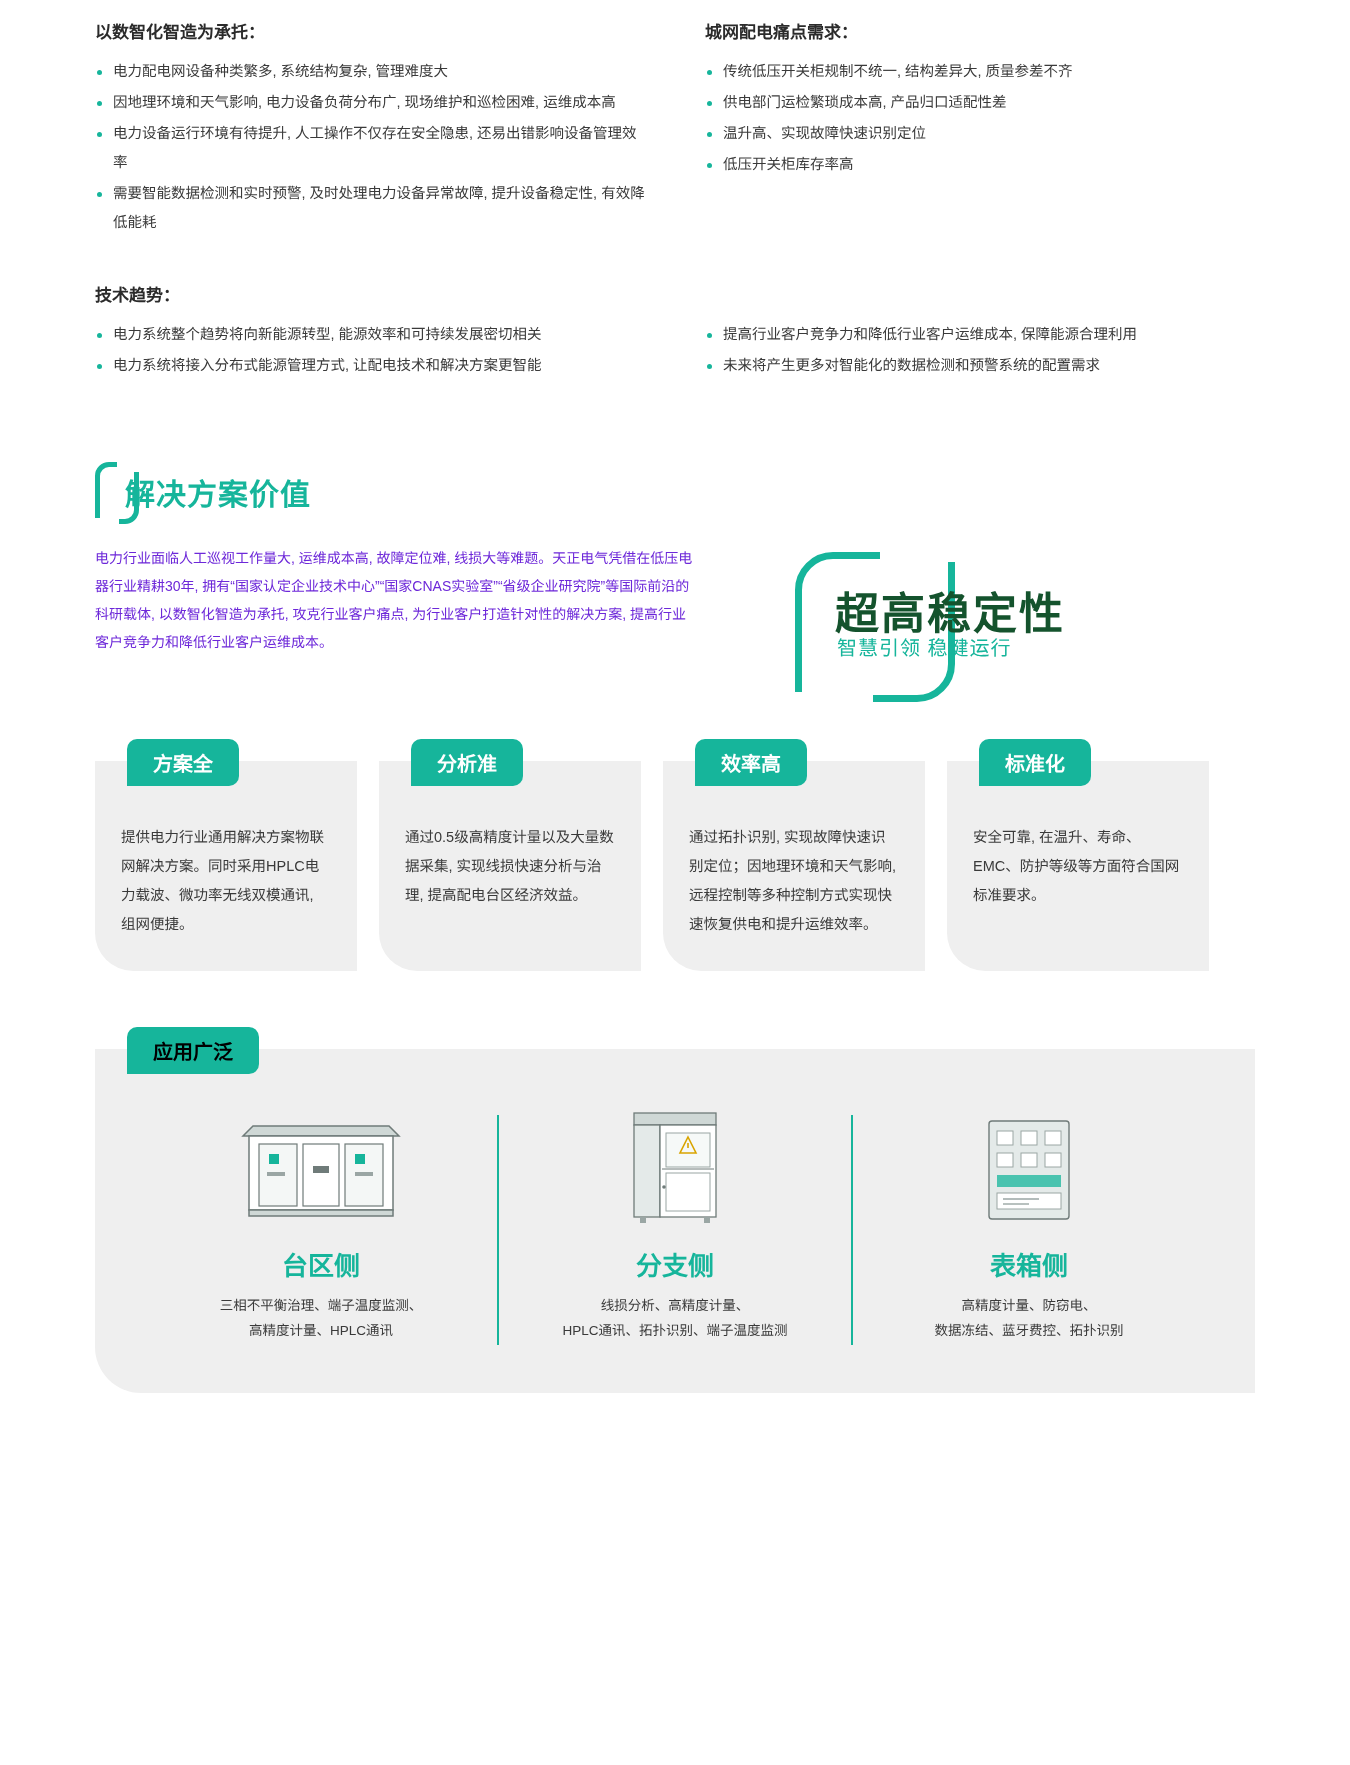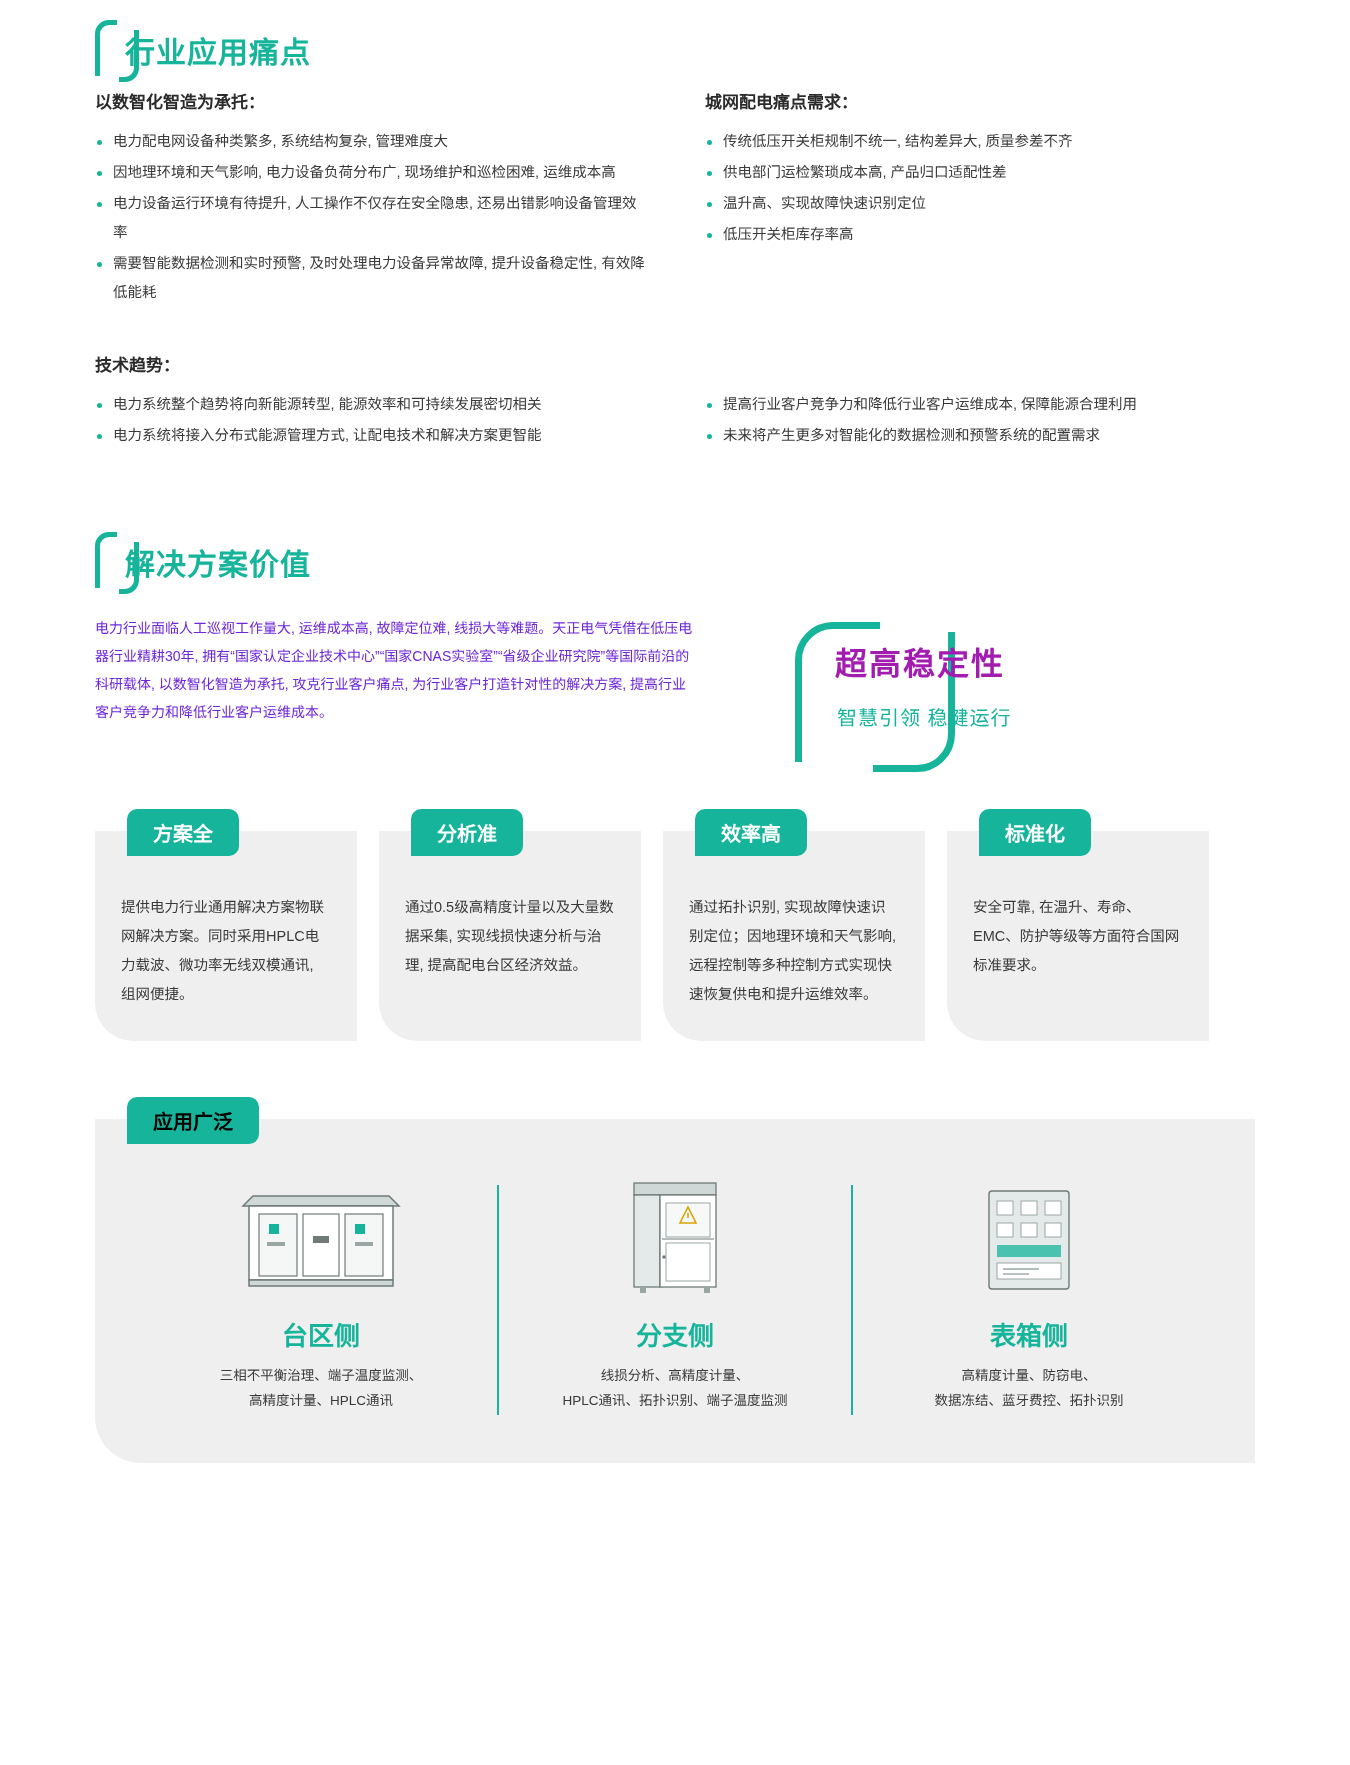--- a/index.html
+++ b/index.html
@@ -157,24 +157,24 @@
   }
   .sol-badge .bb-notch2 {
     position: absolute;
     left: 8px; top: 148px;
     width: 90px; height: 20px;
     background: #ffffff;
   }
   .sol-badge .big-title {
     position: absolute;
     left: 60px;
-    top: 24px;
-    font-size: 32px;
-    font-weight: bold;
-    color: #a21caf;
+    top: 34px;
+    font-size: 44px;
+    font-weight: bold;
+    color: #14532d;
     letter-spacing: 2px;
     z-index: 3;
     white-space: nowrap;
   }
   .sol-badge .big-sub {
     position: absolute;
     left: 62px;
     top: 88px;
     font-size: 20px;
     color: #16b59b;
@@ -276,28 +276,20 @@
     line-height: 1.85;
     color: #3a3a3a;
   }
 </style>
 </head>
 <body>
 
 <div class="page">
 
   <div class="painpoints">
-    <div class="section-head">
-      <div class="bracket">
-        <div class="b-shape"></div>
-        <div class="b-notch"></div>
-        <div class="b-notch2"></div>
-      </div>
-      <div class="section-title">行业应用痛点</div>
-    </div>
 
     <div class="two-col">
       <div class="col">
         <div class="col-title">以数智化智造为承托：</div>
         <ul class="bullets">
           <li>电力配电网设备种类繁多, 系统结构复杂, 管理难度大</li>
           <li>因地理环境和天气影响, 电力设备负荷分布广, 现场维护和巡检困难, 运维成本高</li>
           <li>电力设备运行环境有待提升, 人工操作不仅存在安全隐患, 还易出错影响设备管理效率</li>
           <li>需要智能数据检测和实时预警, 及时处理电力设备异常故障, 提升设备稳定性, 有效降低能耗</li>
         </ul>

